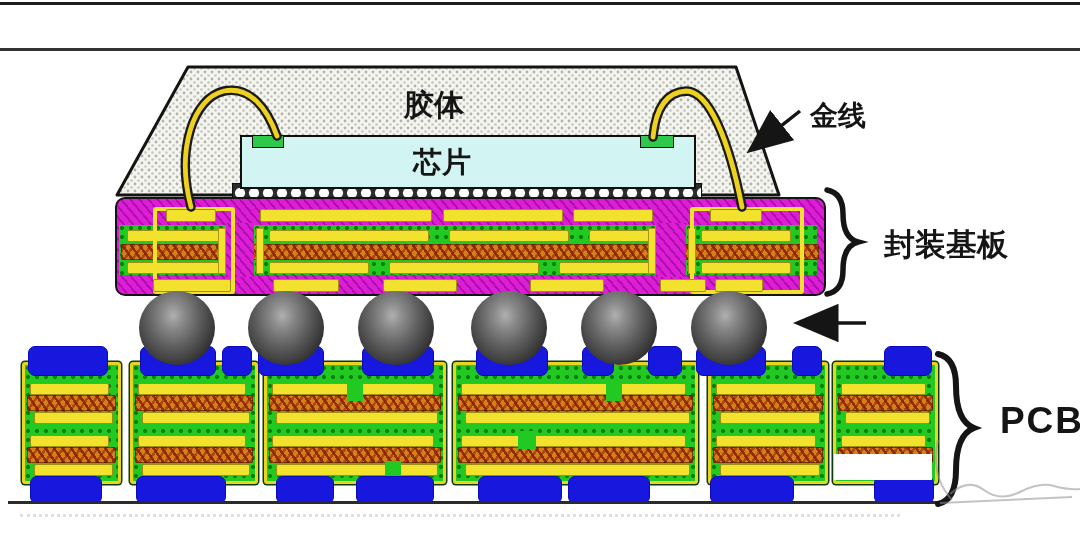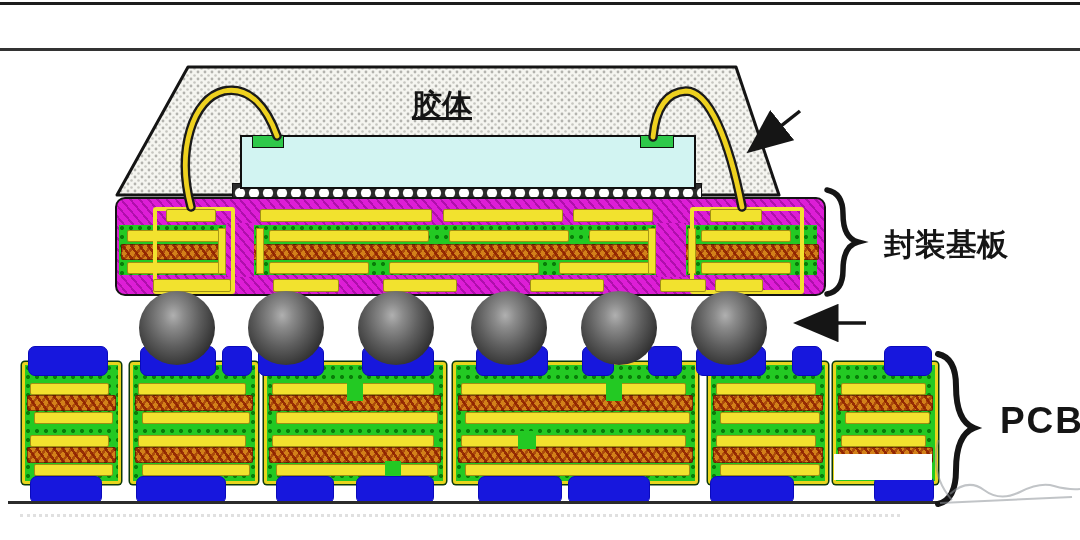--- a/index.html
+++ b/index.html
@@ -218,17 +218,19 @@
     <path d="M 827 190 Q 843 193 843 214 Q 843 238 858 242 Q 843 246 843 270 Q 843 291 827 294" fill="none" stroke="#151515" stroke-width="5.5" stroke-linecap="round"></path>
     <path d="M 938 354 Q 956 358 956 386 Q 956 421 974 428 Q 956 435 956 470 Q 956 500 938 504" fill="none" stroke="#151515" stroke-width="6" stroke-linecap="round"></path>
 
     <g stroke="#8f949a" stroke-width="2" fill="none" opacity="0.55">
       <path d="M 938 440 q -8 36 14 60"></path>
       <path d="M 950 494 q 18 -16 34 -4 t 36 2 t 34 -6 t 26 3"></path>
       <line x1="940" y1="503" x2="1072" y2="497"></line>
     </g>
   </svg>
 
-  <span class="cnlabel" style="left:392px;top:85px;width:100px;font-size:30px;z-index:6;text-decoration:underline;">胶体</span>
+  <span class="cnlabel" style="left:384px;top:85px;width:100px;font-size:30px;z-index:6;">胶体</span>
+  <span class="cnlabel" style="left:392px;top:143px;width:100px;font-size:29px;z-index:6;">芯片</span>
+  <span class="cnlabel" style="left:798px;top:97px;width:80px;font-size:28px;z-index:6;">金线</span>
   <span class="cnlabel" style="left:866px;top:224px;width:160px;font-size:31px;z-index:6;">封装基板</span>
   <span class="cnlabel" style="left:997px;top:400px;width:90px;font-size:37px;letter-spacing:2px;z-index:6;">PCB</span>
 
 </div>
 
 </body></html>

